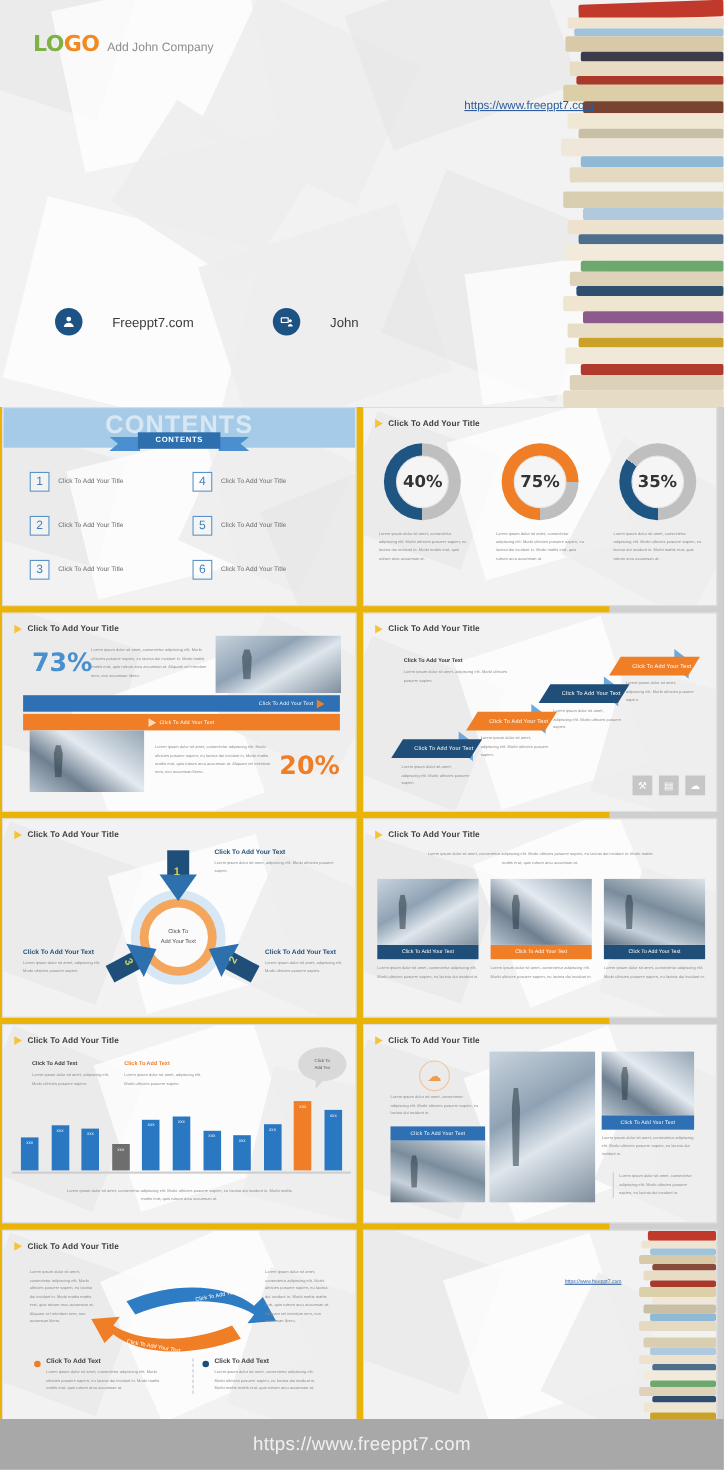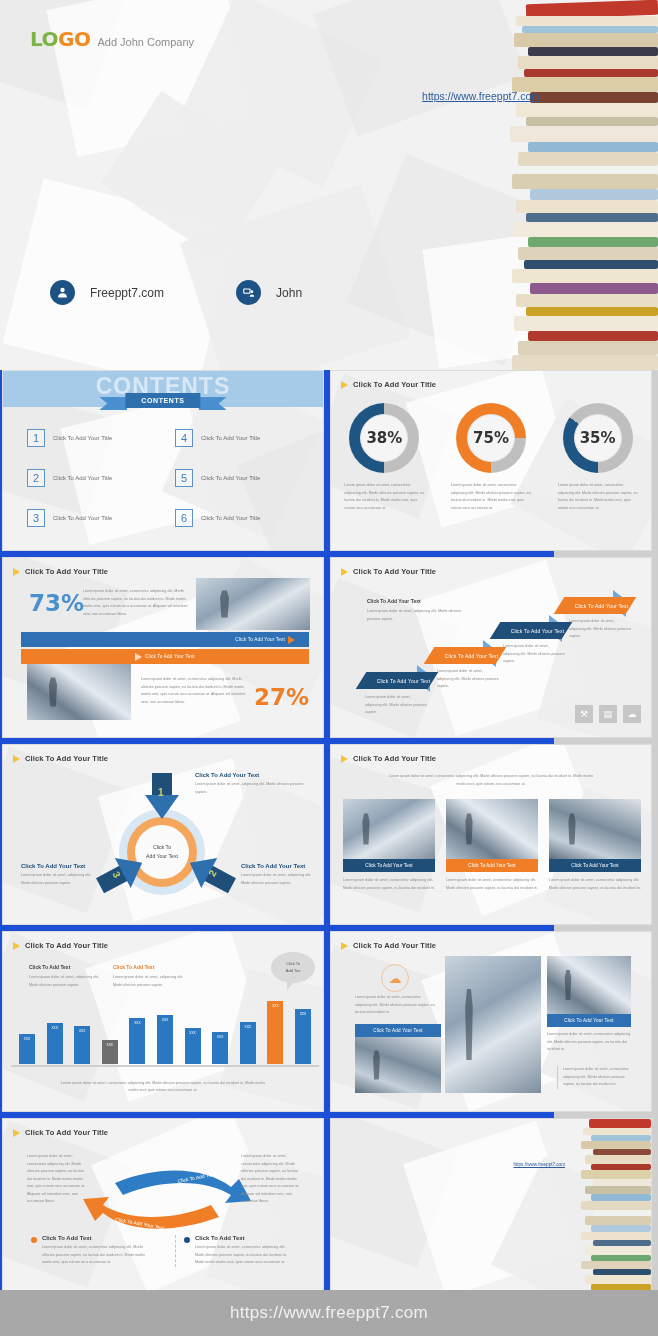--- a/index.html
+++ b/index.html
@@ -2,21 +2,21 @@
 <html><head>
 <meta charset="utf-8">
 <style>
   * { box-sizing: border-box; margin:0; padding:0; }
   html,body { width:658px; height:1336px; }
   body {
     font-family: "Liberation Sans", sans-serif;
     background:#cfcfcf;
     overflow:hidden;
   }
-  .page { position:relative; width:554px; height:1336px; background:#1d4ed8; }
+  .page { position:relative; width:554px; height:1336px; background:#eab308; }
 
   
   .polybg { position:absolute; inset:0; overflow:hidden; background:#f2f2f2; }
   .polybg i {
     position:absolute; display:block; background:#ffffff; opacity:.75;
   }
   .polybg i.d { background:#e6e6e6; opacity:.65; }
   .polybg i.e { background:#ededed; opacity:.9; }
 
   
@@ -33,21 +33,21 @@
     box-shadow: 0 3px 0 rgba(0,0,0,.10);
   }
   .title-band:before{content:"";position:absolute;left:0;top:0;width:100%;height:4px;background:#255f9c;}
   .title-band:after{content:"";position:absolute;left:0;bottom:0;width:100%;height:5px;background:#24598f;}
   .title-band h1 {
     position:absolute; left:36px; top:14px;
     color:#ffffff; font-size:31px; font-weight:bold; letter-spacing:.3px;
     font-family:"DejaVu Sans", sans-serif;
   }
   .meta-row { position:absolute; left:50px; top:280px; display:flex; gap:72px; z-index:5; }
-  .meta-item { display:flex; align-items:center; gap:15px; }
+  .meta-item { display:flex; align-items:center; gap:27px; }
   .meta-circ {
     width:25px; height:25px; border-radius:50%; background:#1d5285;
     display:flex; align-items:center; justify-content:center; color:#fff; font-size:12px;
   }
   .meta-label { font-size:12px; color:#3b3b3b; }
 
   
   .books { position:absolute; right:0; top:0; width:150px; height:370px; overflow:hidden; }
   .books.small { width:74px; height:180px; }
   .bk { position:absolute; left:0; right:0; border-radius:2px; }
@@ -300,21 +300,21 @@
         </div>
         <div class="inner">
           <div class="s-title">
             <span class="s-tri"></span>
             <span class="s-title-txt">Click To Add Your Title</span>
           </div>
           <div class="donuts">
             <div class="donut-col">
               <div class="donut" style="background:conic-gradient(from 180deg,#1f5582 0 50%,#bfbfbf 50% 100%);">
                 <div class="hole">
-                  <span class="pct">38%</span>
+                  <span class="pct">40%</span>
                 </div>
               </div>
               <div class="lorem">Lorem ipsum dolor sit amet, consectetur adipiscing elit. Morbi ultricies posuere sapien, eu lacinia dui incidunt in. Morbi mattis erat, quis rutrum arcu accumsan at.</div>
             </div>
             <div class="donut-col">
               <div class="donut" style="background:conic-gradient(from 180deg,#ef7e26 0 75%,#bfbfbf 75% 100%);">
                 <div class="hole">
                   <span class="pct">75%</span>
                 </div>
               </div>
@@ -357,21 +357,21 @@
             <span class="s-tri" style="border-left-color:#ef7e26;"></span>
           </div>
 
           <div class="bar-orange" style="position:absolute;left:18px;top:91px;width:288px;height:15px;display:flex;align-items:center;padding-left:114px;gap:3px;">
             <span class="s-tri" style="border-left-color:#ffd9b8;"></span>
             <span class="bar-lab">Click To Add Your Text</span>
           </div>
 
           <div class="ph-img b" style="position:absolute;left:24px;top:106px;width:104px;height:56px;"></div>
           <div class="lorem" style="position:absolute;left:138px;top:118px;width:112px;">Lorem ipsum dolor sit amet, consectetur adipiscing elit. Morbi ultricies posuere sapien, eu lacinia dui incidunt in. Morbi mattis mattis erat, quis rutrum arcu accumsan at. Aliquam vel interdum sem, non accumsan libero.</div>
-          <div class="pct-big" style="position:absolute;right:14px;top:126px;color:#ef7e26;">27%</div>
+          <div class="pct-big" style="position:absolute;right:14px;top:126px;color:#ef7e26;">20%</div>
         </div>
       </div>
 
       <div class="slide">
         <div class="polybg">
           <i class="d" style="left:-20px;top:40px;width:130px;height:120px;transform:rotate(22deg);"></i>
           <i style="left:100px;top:20px;width:140px;height:140px;transform:rotate(-18deg);"></i>
           <i class="e" style="left:220px;top:60px;width:120px;height:120px;transform:rotate(16deg);"></i>
         </div>
         <div class="inner">

